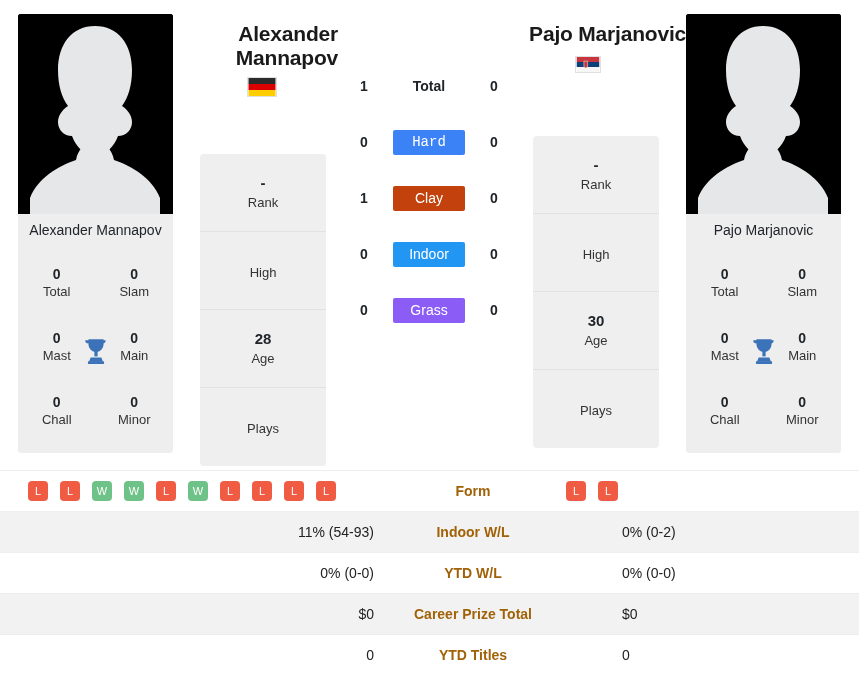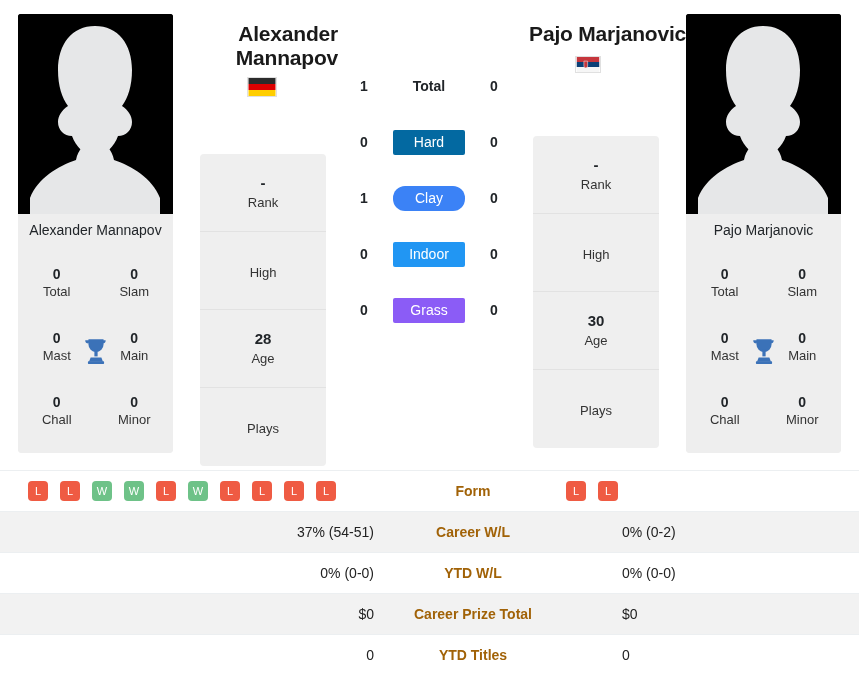--- a/index.html
+++ b/index.html
@@ -255,28 +255,28 @@
       <div class="srow">
         <div class="s-left">1</div>
         <div class="s-mid">
             <span class="s-label-plain">Total</span>
           </div>
         <div class="s-right">0</div>
       </div>
       <div class="srow">
         <div class="s-left">0</div>
         <div class="s-mid">
-            <span class="s-badge" id="badge-hard" style="background: #0369a1;">Hard</span>
+            <span class="s-badge" id="badge-hard" style="background: #3b82f6; font-family: Liberation Mono, monospace;">Hard</span>
           </div>
         <div class="s-right">0</div>
       </div>
       <div class="srow">
         <div class="s-left">1</div>
         <div class="s-mid">
-            <span class="s-badge" id="badge-clay" style="background: #3b82f6; border-radius: 12px;">Clay</span>
+            <span class="s-badge" id="badge-clay" style="background: #c2410c;">Clay</span>
           </div>
         <div class="s-right">0</div>
       </div>
       <div class="srow">
         <div class="s-left">0</div>
         <div class="s-mid">
             <span class="s-badge" id="badge-indoor" style="background: rgb(33, 150, 243);">Indoor</span>
           </div>
         <div class="s-right">0</div>
       </div>
@@ -392,22 +392,22 @@
       <div class="cmp-mid">Form</div>
       <div class="cmp-right">
         <div class="badges" id="form-right">
             <div class="fb L">L</div>
             <div class="fb L">L</div>
           </div>
       </div>
     </div>
 
     <div class="cmp-row stripe">
-      <div class="cmp-left">37% (54-51)</div>
-      <div class="cmp-mid">Career W/L</div>
+      <div class="cmp-left">11% (54-93)</div>
+      <div class="cmp-mid">Indoor W/L</div>
       <div class="cmp-right">0% (0-2)</div>
     </div>
 
     <div class="cmp-row plain">
       <div class="cmp-left">0% (0-0)</div>
       <div class="cmp-mid">YTD W/L</div>
       <div class="cmp-right">0% (0-0)</div>
     </div>
 
     <div class="cmp-row stripe">

